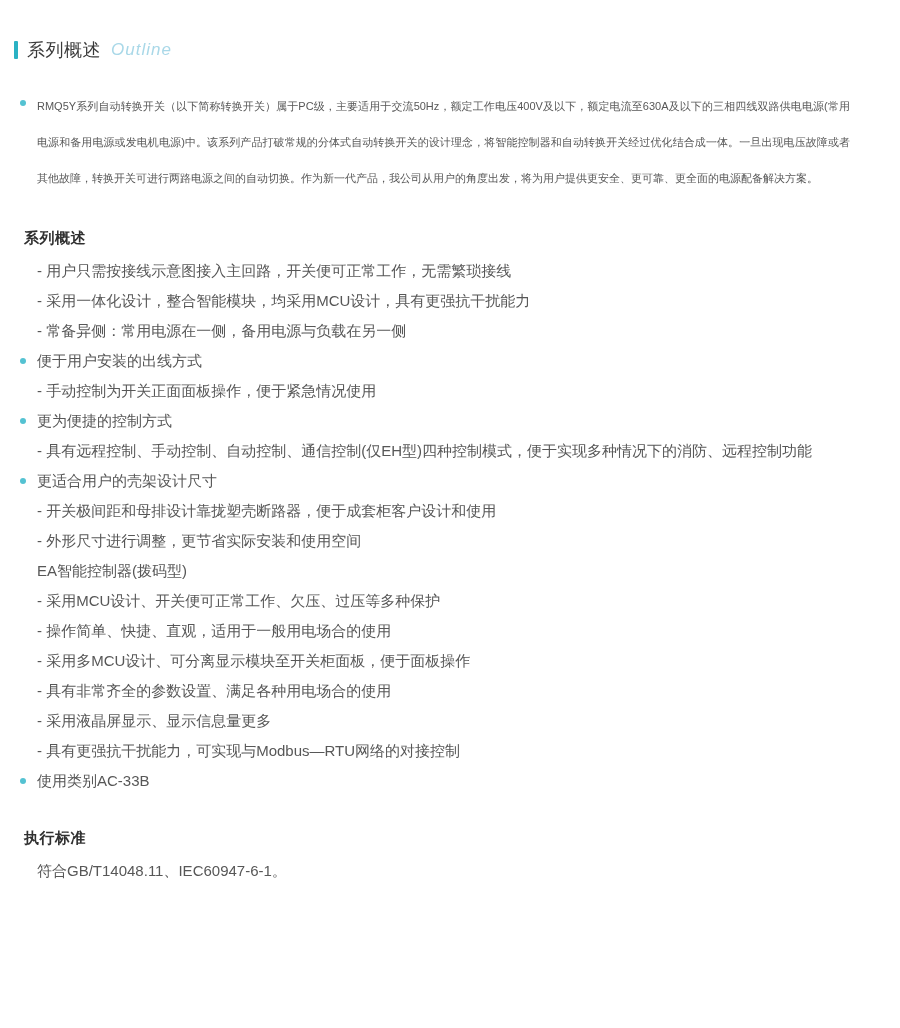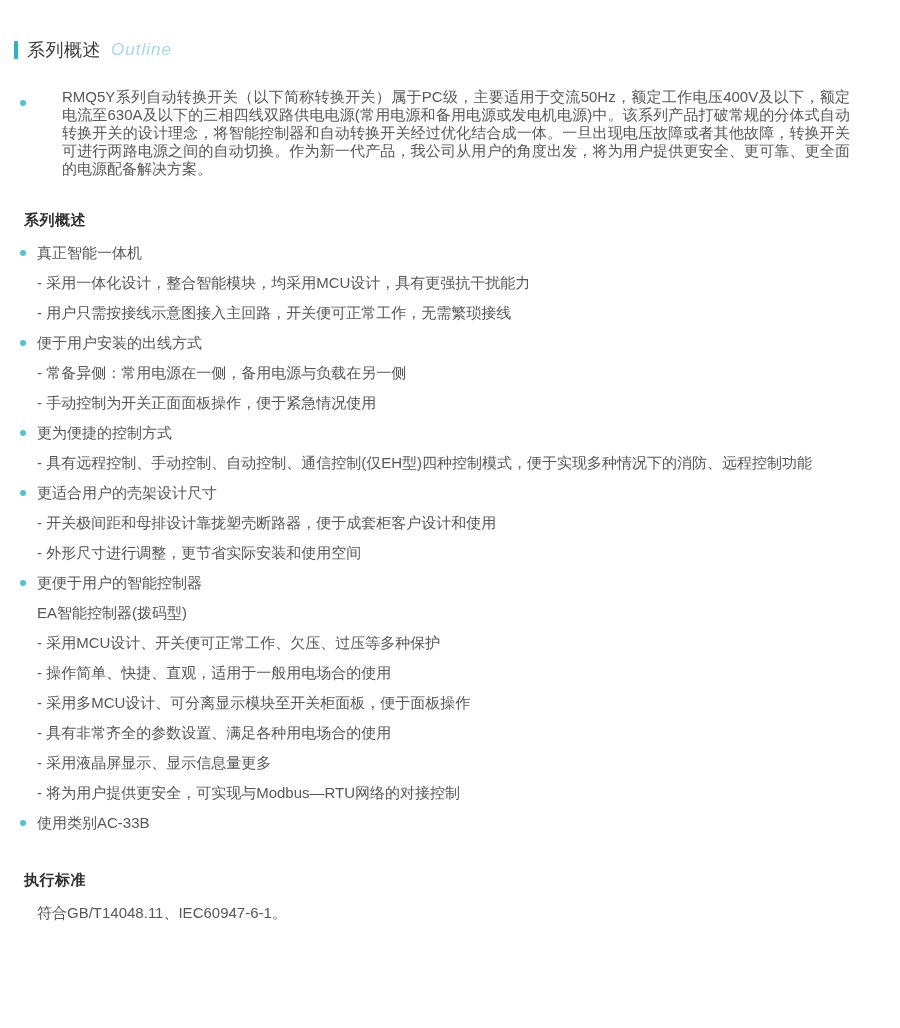--- a/index.html
+++ b/index.html
@@ -29,21 +29,21 @@
   .row .dot{
     position:absolute;left:6px;top:12px;width:6px;height:6px;border-radius:50%;
     background:var(--bullet);
   }
   .intro-wrap{position:relative;padding-left:23px;}
   .intro-wrap .dot{
     position:absolute;left:6px;top:12px;width:6px;height:6px;border-radius:50%;
     background:var(--bullet);
   }
   .intro-text{
-    font-size:15px;line-height:18px;text-align:justify;color:var(--text);margin-left:25px;
+    font-size:11px;line-height:36px;text-align:justify;color:var(--text);
   }
   .section-heading{
     font-size:15px;font-weight:bold;color:var(--heading);
     margin:33px 0 8px 10px;letter-spacing:0.5px;
   }
 </style>
 </head>
 <body>
 
 <div class="page">
@@ -53,36 +53,34 @@
     <span class="title-en">Outline</span>
   </div>
 
   <div class="intro-wrap">
     <span class="dot"></span>
     <p class="intro-text">RMQ5Y系列自动转换开关（以下简称转换开关）属于PC级，主要适用于交流50Hz，额定工作电压400V及以下，额定电流至630A及以下的三相四线双路供电电源(常用电源和备用电源或发电机电源)中。该系列产品打破常规的分体式自动转换开关的设计理念，将智能控制器和自动转换开关经过优化结合成一体。一旦出现电压故障或者其他故障，转换开关可进行两路电源之间的自动切换。作为新一代产品，我公司从用户的角度出发，将为用户提供更安全、更可靠、更全面的电源配备解决方案。</p>
   </div>
 
   <div id="sections">
       <div class="section-heading">系列概述</div>
-      <div class="row"><span class="dot"></span><span>真正智能一体机</span></div>
+      <div class="row"><span>- 用户只需按接线示意图接入主回路，开关便可正常工作，无需繁琐接线</span></div>
       <div class="row"><span>- 采用一体化设计，整合智能模块，均采用MCU设计，具有更强抗干扰能力</span></div>
-      <div class="row"><span>- 用户只需按接线示意图接入主回路，开关便可正常工作，无需繁琐接线</span></div>
+      <div class="row"><span>- 常备异侧：常用电源在一侧，备用电源与负载在另一侧</span></div>
       <div class="row"><span class="dot"></span><span>便于用户安装的出线方式</span></div>
-      <div class="row"><span>- 常备异侧：常用电源在一侧，备用电源与负载在另一侧</span></div>
       <div class="row"><span>- 手动控制为开关正面面板操作，便于紧急情况使用</span></div>
       <div class="row"><span class="dot"></span><span>更为便捷的控制方式</span></div>
       <div class="row"><span>- 具有远程控制、手动控制、自动控制、通信控制(仅EH型)四种控制模式，便于实现多种情况下的消防、远程控制功能</span></div>
       <div class="row"><span class="dot"></span><span>更适合用户的壳架设计尺寸</span></div>
       <div class="row"><span>- 开关极间距和母排设计靠拢塑壳断路器，便于成套柜客户设计和使用</span></div>
       <div class="row"><span>- 外形尺寸进行调整，更节省实际安装和使用空间</span></div>
-      <div class="row"><span class="dot"></span><span>更便于用户的智能控制器</span></div>
       <div class="row"><span>EA智能控制器(拨码型)</span></div>
       <div class="row"><span>- 采用MCU设计、开关便可正常工作、欠压、过压等多种保护</span></div>
       <div class="row"><span>- 操作简单、快捷、直观，适用于一般用电场合的使用</span></div>
       <div class="row"><span>- 采用多MCU设计、可分离显示模块至开关柜面板，便于面板操作</span></div>
       <div class="row"><span>- 具有非常齐全的参数设置、满足各种用电场合的使用</span></div>
       <div class="row"><span>- 采用液晶屏显示、显示信息量更多</span></div>
-      <div class="row"><span>- 将为用户提供更安全，可实现与Modbus—RTU网络的对接控制</span></div>
+      <div class="row"><span>- 具有更强抗干扰能力，可实现与Modbus—RTU网络的对接控制</span></div>
       <div class="row"><span class="dot"></span><span>使用类别AC-33B</span></div>
       <div class="section-heading">执行标准</div>
       <div class="row"><span>符合GB/T14048.11、IEC60947-6-1。</span></div>
     </div>
 </div>
 
 </body></html>

